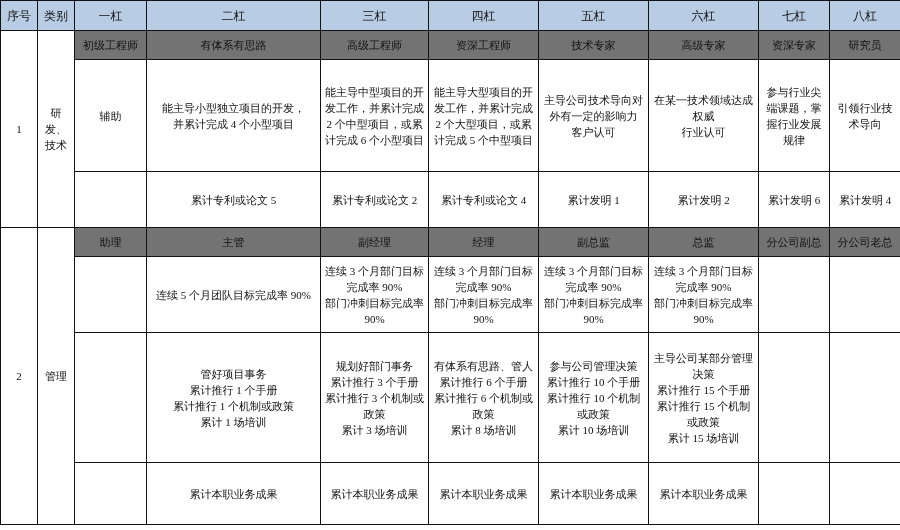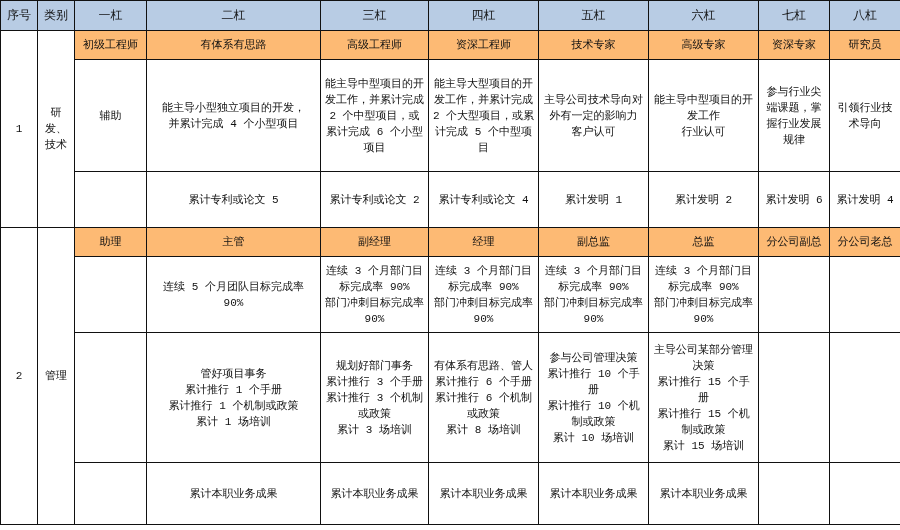--- a/index.html
+++ b/index.html
@@ -1,35 +1,35 @@
 <!DOCTYPE html>
 <html><head>
 <meta charset="utf-8">
 <style>
   html, body { margin: 0; padding: 0; background: #ffffff; }
   body { width: 900px; height: 530px; overflow: hidden; }
   table.grid {
     border-collapse: collapse;
     table-layout: fixed;
     width: 900px;
-    font-family: Liberation Mono, monospace;
+    font-family: Liberation Serif, serif;
     font-size: 11px;
     color: #111;
   }
   table.grid td {
     border: 1.5px solid #111;
     text-align: center;
     vertical-align: middle;
     padding: 0 3px;
     line-height: 16px;
     overflow: hidden;
     white-space: pre-line;
   }
   td.hdr { background: #b8cce4; font-weight: normal; height: 29px; font-size: 12px; }
-  td.sub { background: #fdba74; height: 28px; margin-top: 45px; }
+  td.sub { background: #737373; height: 28px; margin-top: 45px; }
 </style>
 </head>
 <body>
 
 <table class="grid">
   <colgroup>
     <col style="width:37px">
       <col style="width:37px">
       <col style="width:72px">
       <col style="width:174px">
@@ -69,21 +69,21 @@
     <td class="sub">研究员</td>
   </tr>
   <tr style="height:112px">
     <td>辅助</td>
     <td>能主导小型独立项目的开发，
 并累计完成 4 个小型项目</td>
     <td>能主导中型项目的开发工作，并累计完成 2 个中型项目，或累计完成 6 个小型项目</td>
     <td>能主导大型项目的开发工作，并累计完成 2 个大型项目，或累计完成 5 个中型项目</td>
     <td>主导公司技术导向对外有一定的影响力
 客户认可</td>
-    <td>能主导中型项目的开发工作
+    <td>在某一技术领域达成权威
 行业认可</td>
     <td>参与行业尖端课题，掌握行业发展规律</td>
     <td>引领行业技术导向</td>
   </tr>
   <tr style="height:56px">
     <td></td>
     <td>累计专利或论文 5</td>
     <td>累计专利或论文 2</td>
     <td>累计专利或论文 4</td>
     <td>累计发明 1</td>

